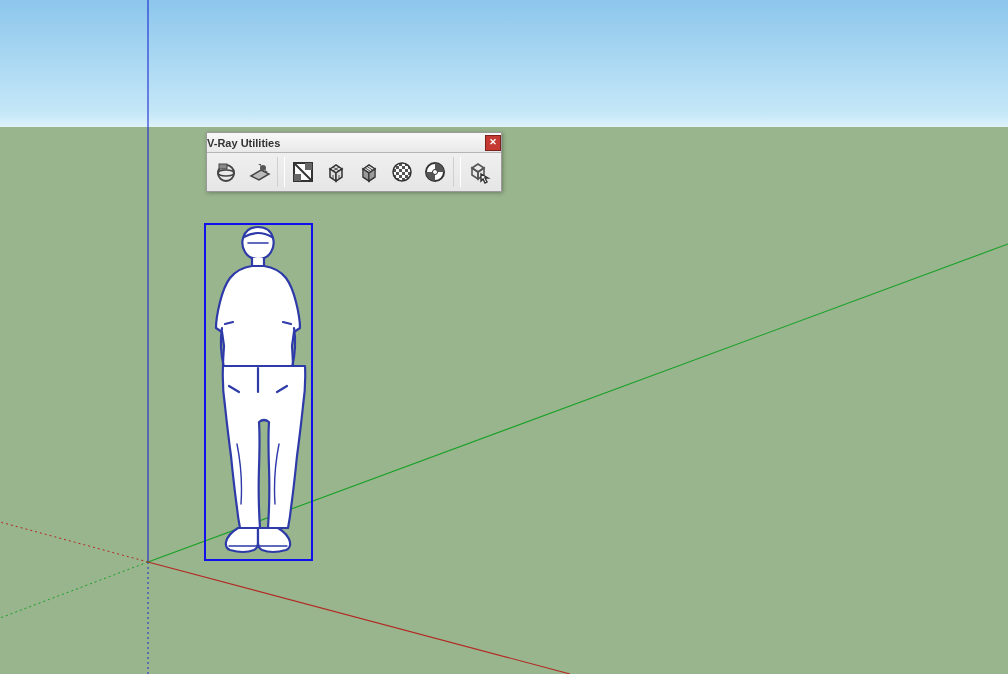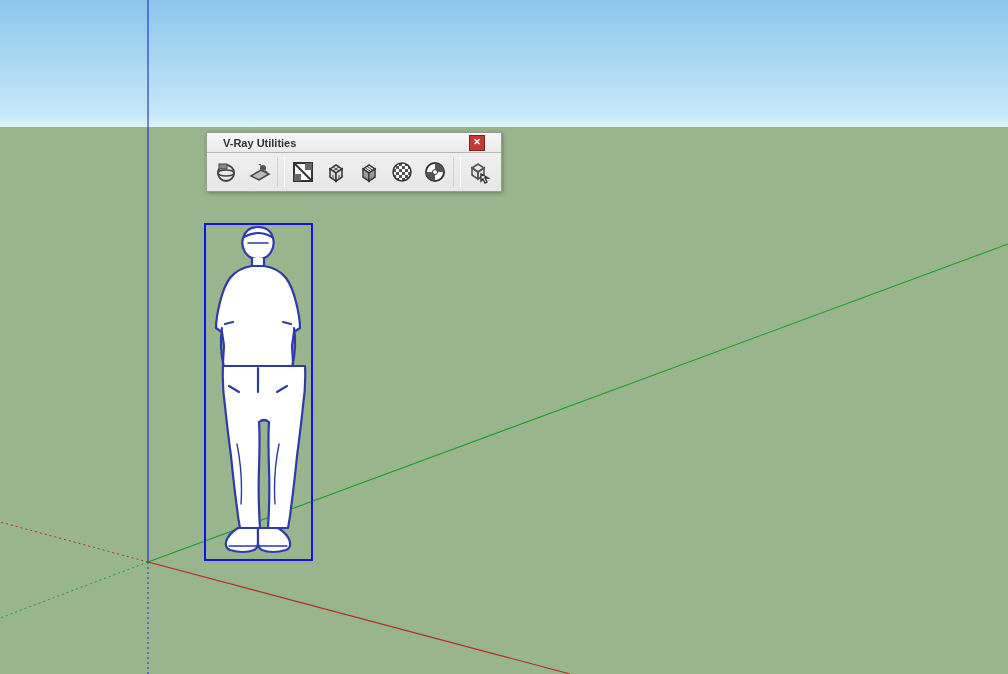--- a/index.html
+++ b/index.html
@@ -46,21 +46,21 @@
     top: 132px;
     width: 294px;
     background: linear-gradient(#f4f4f4, #e6e6e6);
     border: 1px solid #9a9a9a;
     box-shadow: 1px 1px 4px rgba(0,0,0,0.3);
   }
   .toolbar-title {
     height: 19px;
     background: linear-gradient(#f8f8f8, #e9e9e9);
     border-bottom: 1px solid #b5b5b5;
-    padding: 0 16px;
+    padding: 0 0;
     display: flex;
     align-items: center;
     justify-content: space-between;
   }
   .toolbar-title span {
     font-weight: bold;
     color: #333;
   }
   .close-btn {
     width: 14px;

